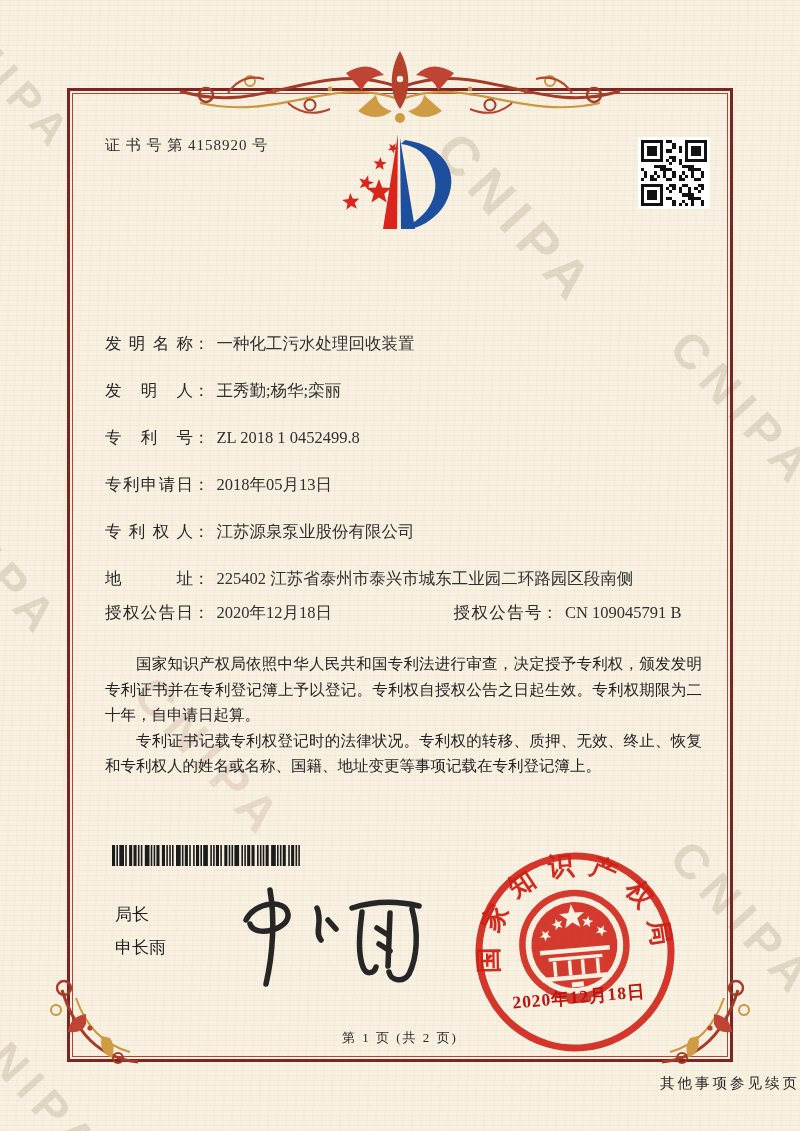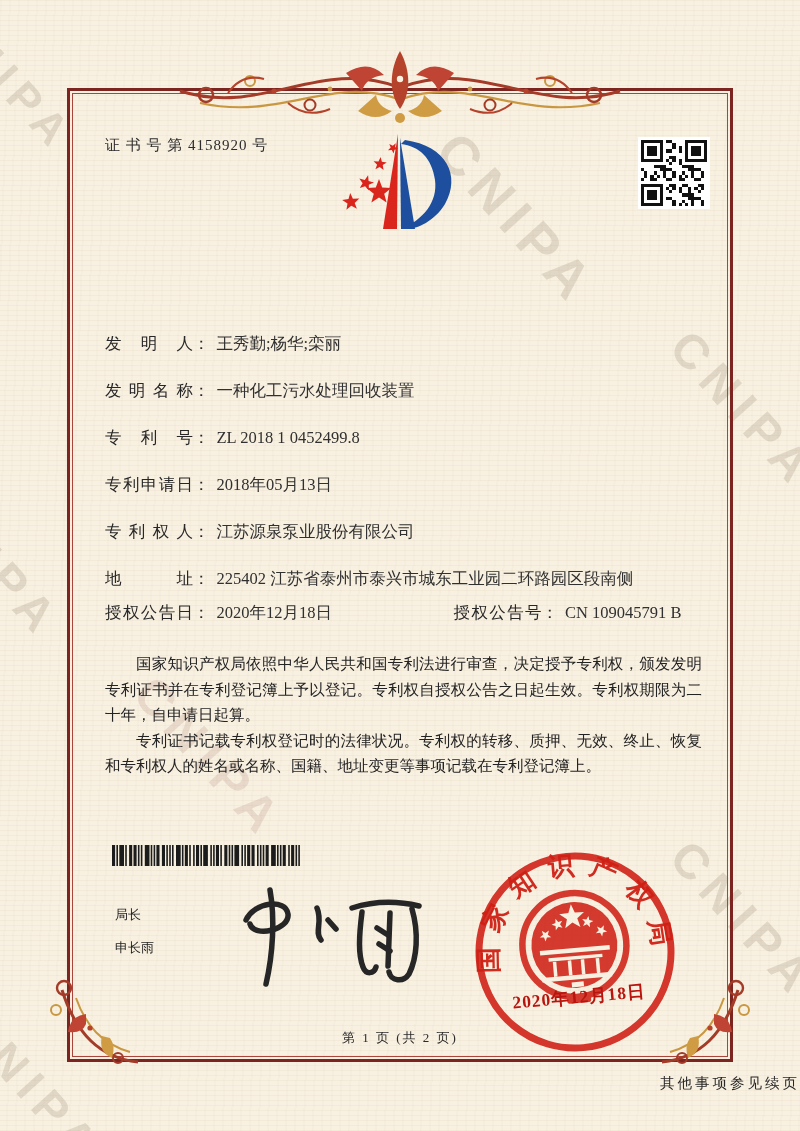--- a/index.html
+++ b/index.html
@@ -30,21 +30,21 @@
   .flabel{display:inline-block;width:88px;text-align:justify;text-align-last:justify;color:#272727;vertical-align:top;}
   .fcolon{color:#272727;vertical-align:top;}
   .fvalue{display:inline-block;width:452px;margin-left:7px;color:#303030;vertical-align:top;}
   .fvalue.w237{width:237px;}
   .fvalue.auto{width:auto;}
   .fpair{display:inline-block;vertical-align:top;}
   .paras{position:absolute;left:105px;top:651px;width:597px;font-size:15.5px;line-height:25.5px;
          text-align:justify;color:#232323;}
   .paras p{margin:0;text-indent:2em;}
   .barcode{position:absolute;left:110px;top:845px;width:212px;height:21px;}
-  .officer{position:absolute;left:115px;top:905px;font-size:13px;color:#1f1f1f;line-height:20px;}
+  .officer{position:absolute;left:115px;top:905px;font-size:17px;color:#1f1f1f;line-height:20px;}
   .officer .name{margin-top:13px;}
   .signature{position:absolute;left:222px;top:878px;width:215px;height:118px;}
   .seal{position:absolute;left:468px;top:845px;width:214px;height:214px;transform:rotate(-5deg);}
   .pageinfo{position:absolute;left:0;top:1029px;width:100%;text-align:center;font-size:13px;color:#2b2b2b;letter-spacing:2px;}
   .footnote{position:absolute;left:0;top:1074px;width:100%;text-align:right;font-size:14.5px;color:#272727;letter-spacing:3px;}
 </style>
 </head>
 <body>
 
 <div class="page">
@@ -223,24 +223,24 @@
         <rect x="12" y="20" width="1" height="1" fill="#111"></rect>
         <rect x="14" y="20" width="1" height="1" fill="#111"></rect>
         <rect x="16" y="20" width="1" height="1" fill="#111"></rect>
         <rect x="19" y="20" width="1" height="1" fill="#111"></rect>
       </svg>
   </div>
 
 
   <div class="fields">
     <div class="frow">
+      <span class="flabel">发明名称</span><span class="fcolon">：</span><span class="fvalue">一种化工污水处理回收装置</span>
+    </div>
+    <div class="frow">
       <span class="flabel">发明人</span><span class="fcolon">：</span><span class="fvalue">王秀勤;杨华;栾丽</span>
-    </div>
-    <div class="frow">
-      <span class="flabel">发明名称</span><span class="fcolon">：</span><span class="fvalue">一种化工污水处理回收装置</span>
     </div>
     <div class="frow">
       <span class="flabel">专利号</span><span class="fcolon">：</span><span class="fvalue">ZL 2018 1 0452499.8</span>
     </div>
     <div class="frow">
       <span class="flabel">专利申请日</span><span class="fcolon">：</span><span class="fvalue">2018年05月13日</span>
     </div>
     <div class="frow">
       <span class="flabel">专利权人</span><span class="fcolon">：</span><span class="fvalue">江苏源泉泵业股份有限公司</span>
     </div>

